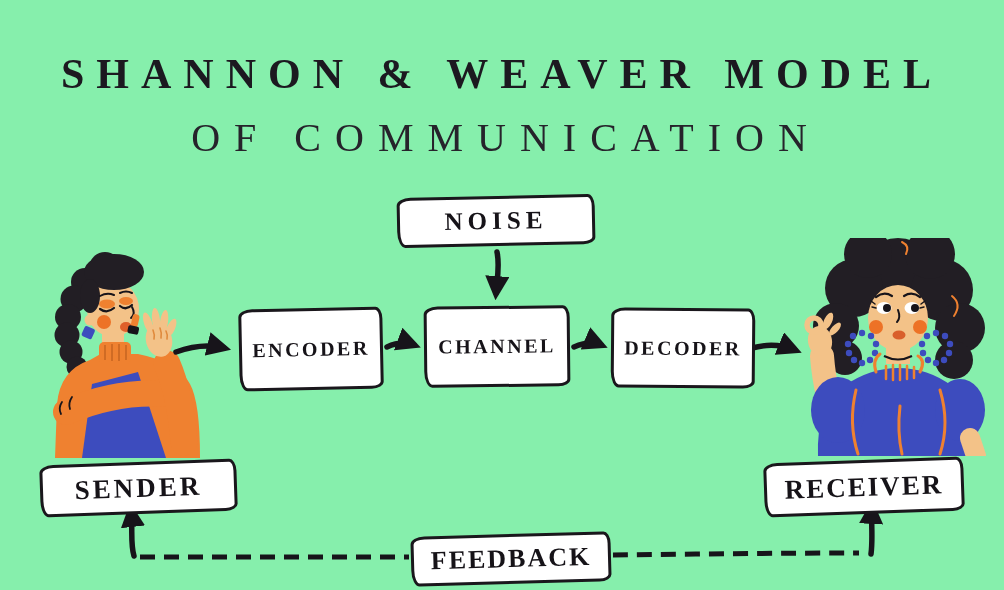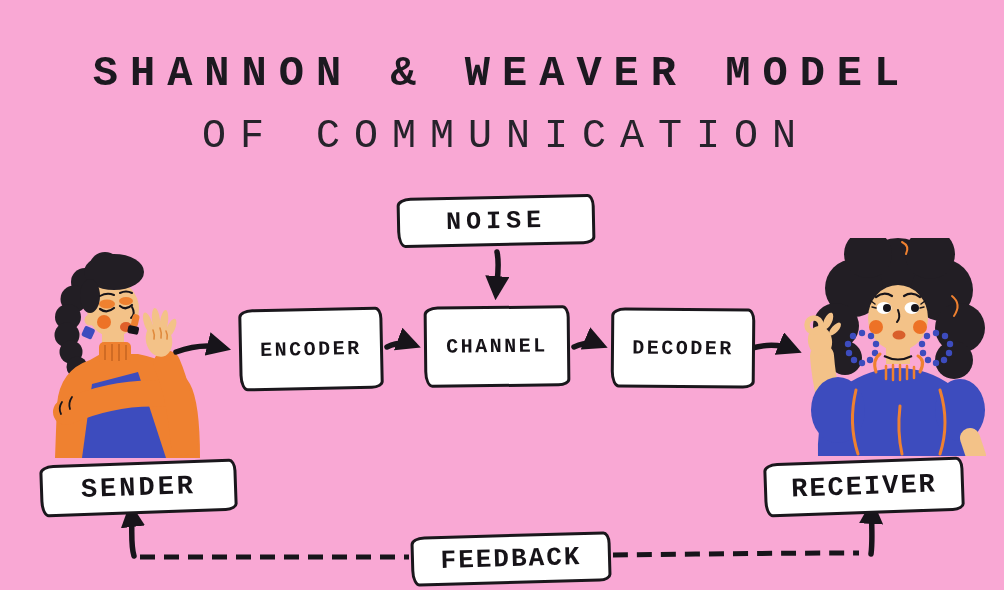--- a/index.html
+++ b/index.html
@@ -1,18 +1,18 @@
 <!DOCTYPE html>
 <html><head>
 <meta charset="utf-8">
 <style>
   html,body{margin:0;padding:0;background:#E9E3F6;}
   .canvas{
-    position:relative;width:1004px;height:590px;background:#f9a8d4;
-    overflow:hidden;font-family:Liberation Mono, monospace;color:#1B181E;
+    position:relative;width:1004px;height:590px;background:#86efac;
+    overflow:hidden;font-family:Liberation Serif, serif;color:#1B181E;
   }
   .title1{
     position:absolute;top:50px;left:0;width:100%;margin:0;text-align:center;
     font-size:42px;font-weight:bold;letter-spacing:12px;color:#1C1920;white-space:nowrap;
   }
   .title2{
     position:absolute;top:110px;left:0;width:100%;margin:4px;text-align:center;
     font-size:40px;font-weight:normal;letter-spacing:14px;color:#26232B;white-space:nowrap;
   }
   .layer{position:absolute;left:0;top:0;}

